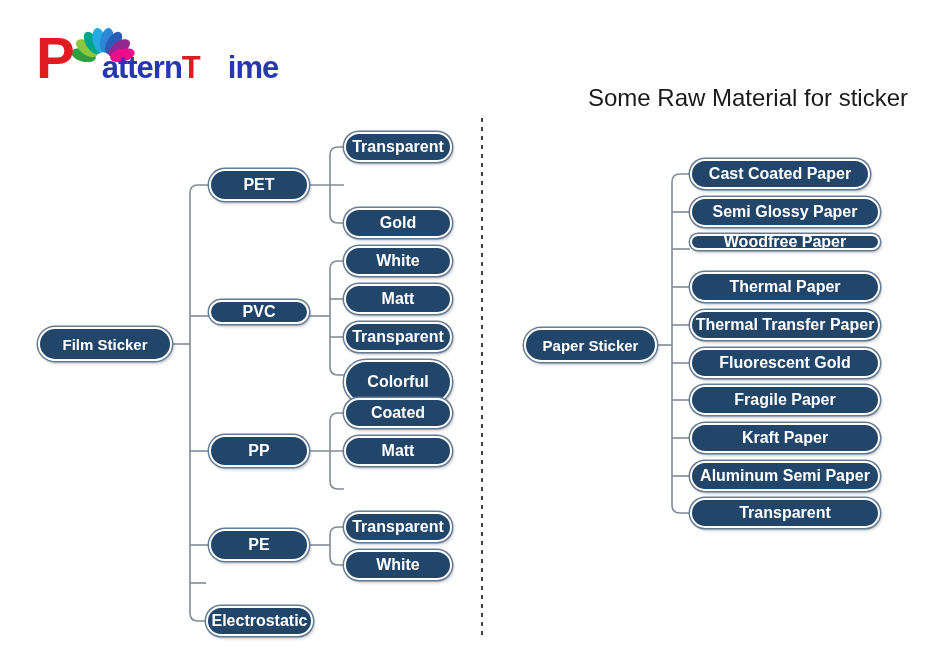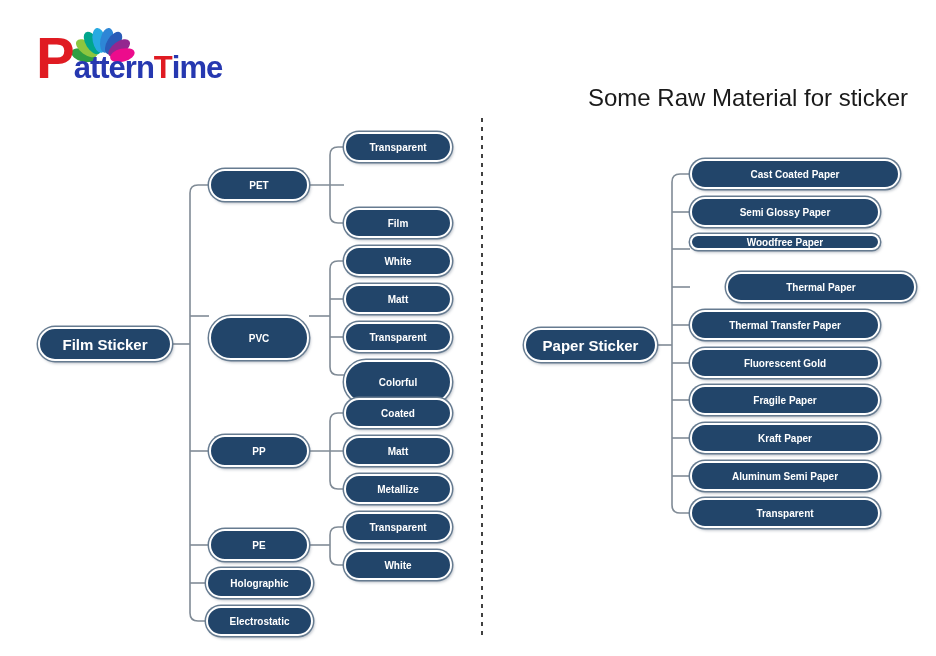--- a/index.html
+++ b/index.html
@@ -7,36 +7,36 @@
     position:relative;width:936px;height:656px;background:#ffffff;overflow:hidden;
     font-family:"Liberation Sans",sans-serif;
   }
   
   .logo{position:absolute;left:36px;top:20px;width:210px;height:68px;}
   .logo-fan{position:absolute;left:32px;top:2px;}
   .logo-text{position:absolute;left:0;top:9px;display:flex;align-items:baseline;font-weight:bold;letter-spacing:-1px;line-height:1;}
   .logo-p{font-size:58px;color:#E01B22;}
   .logo-sm{font-size:31px;}
   .lred{color:#E01B22;}
-  .lblue{color:#2638B0;}
+  .lblue{color:#2638B0;margin-left:28px;}
   
   .title{
     position:absolute;left:558px;top:84px;width:380px;text-align:center;
     font-size:24px;color:#1a1a1a;white-space:nowrap;
   }
   
   .wires{position:absolute;left:0;top:0;pointer-events:none;}
   
   .node{
     position:absolute;box-sizing:border-box;
     display:flex;align-items:center;justify-content:center;
     background:#22456A;color:#ffffff;
     border:2px solid #ffffff;border-radius:999px;
     box-shadow:0 0 0 1.5px #667b90, 1.5px 2.5px 3px rgba(80,95,115,.4);
-    font-size:10px;font-weight:600;white-space:nowrap;
+    font-size:16px;font-weight:600;white-space:nowrap;
   }
   .node.root{font-size:15px;}
 </style>
 </head>
 <body>
 
 <div class="stage">
 
   <div class="logo">
     <svg class="logo-fan" width="70" height="40" viewBox="0 0 70 40">
@@ -91,47 +91,45 @@
       <path d="M672 400 H690"></path>
       <path d="M672 438 H690"></path>
       <path d="M672 476 H690"></path>
     </g>
     <path d="M482 118 V640" fill="none" stroke="#404040" stroke-width="2" stroke-dasharray="4 5"></path>
   </svg>
 
   <div class="node root" style="left:38px;top:327px;width:134px;height:34px">Film Sticker</div>
 
   <div class="node" style="left:209px;top:169px;width:100px;height:32px">PET</div>
-  <div class="node" style="left:209px;top:316px;width:100px;height:44px">PVC</div>
+  <div class="node" style="left:209px;top:300px;width:100px;height:24px">PVC</div>
   <div class="node" style="left:209px;top:529px;width:100px;height:32px">PE</div>
   <div class="node" style="left:209px;top:435px;width:100px;height:32px">PP</div>
-  <div class="node" style="left:206px;top:568px;width:107px;height:30px">Holographic</div>
   <div class="node" style="left:206px;top:606px;width:107px;height:30px">Electrostatic</div>
 
   <div class="node" style="left:344px;top:132px;width:108px;height:30px">Transparent</div>
-  <div class="node" style="left:344px;top:208px;width:108px;height:30px">Film</div>
+  <div class="node" style="left:344px;top:208px;width:108px;height:30px">Gold</div>
 
   <div class="node" style="left:344px;top:246px;width:108px;height:30px">White</div>
   <div class="node" style="left:344px;top:284px;width:108px;height:30px">Matt</div>
   <div class="node" style="left:344px;top:322px;width:108px;height:30px">Transparent</div>
   <div class="node" style="left:344px;top:360px;width:108px;height:44px">Colorful</div>
 
   <div class="node" style="left:344px;top:398px;width:108px;height:30px">Coated</div>
   <div class="node" style="left:344px;top:436px;width:108px;height:30px">Matt</div>
-  <div class="node" style="left:344px;top:474px;width:108px;height:30px">Metallize</div>
 
   <div class="node" style="left:344px;top:512px;width:108px;height:30px">Transparent</div>
   <div class="node" style="left:344px;top:550px;width:108px;height:30px">White</div>
 
   <div class="node root" style="left:524px;top:328px;width:133px;height:34px">Paper Sticker</div>
 
-  <div class="node" style="left:690px;top:159px;width:210px;height:30px">Cast Coated Paper</div>
+  <div class="node" style="left:690px;top:159px;width:180px;height:30px">Cast Coated Paper</div>
   <div class="node" style="left:690px;top:197px;width:190px;height:30px">Semi Glossy Paper</div>
   <div class="node" style="left:690px;top:234px;width:190px;height:16px">Woodfree Paper</div>
-  <div class="node" style="left:726px;top:272px;width:190px;height:30px">Thermal Paper</div>
+  <div class="node" style="left:690px;top:272px;width:190px;height:30px">Thermal Paper</div>
   <div class="node" style="left:690px;top:310px;width:190px;height:30px">Thermal Transfer Paper</div>
   <div class="node" style="left:690px;top:348px;width:190px;height:30px">Fluorescent Gold</div>
   <div class="node" style="left:690px;top:385px;width:190px;height:30px">Fragile Paper</div>
   <div class="node" style="left:690px;top:423px;width:190px;height:30px">Kraft Paper</div>
   <div class="node" style="left:690px;top:461px;width:190px;height:30px">Aluminum Semi Paper</div>
   <div class="node" style="left:690px;top:498px;width:190px;height:30px">Transparent</div>
 
 </div>
 
 </body></html>

